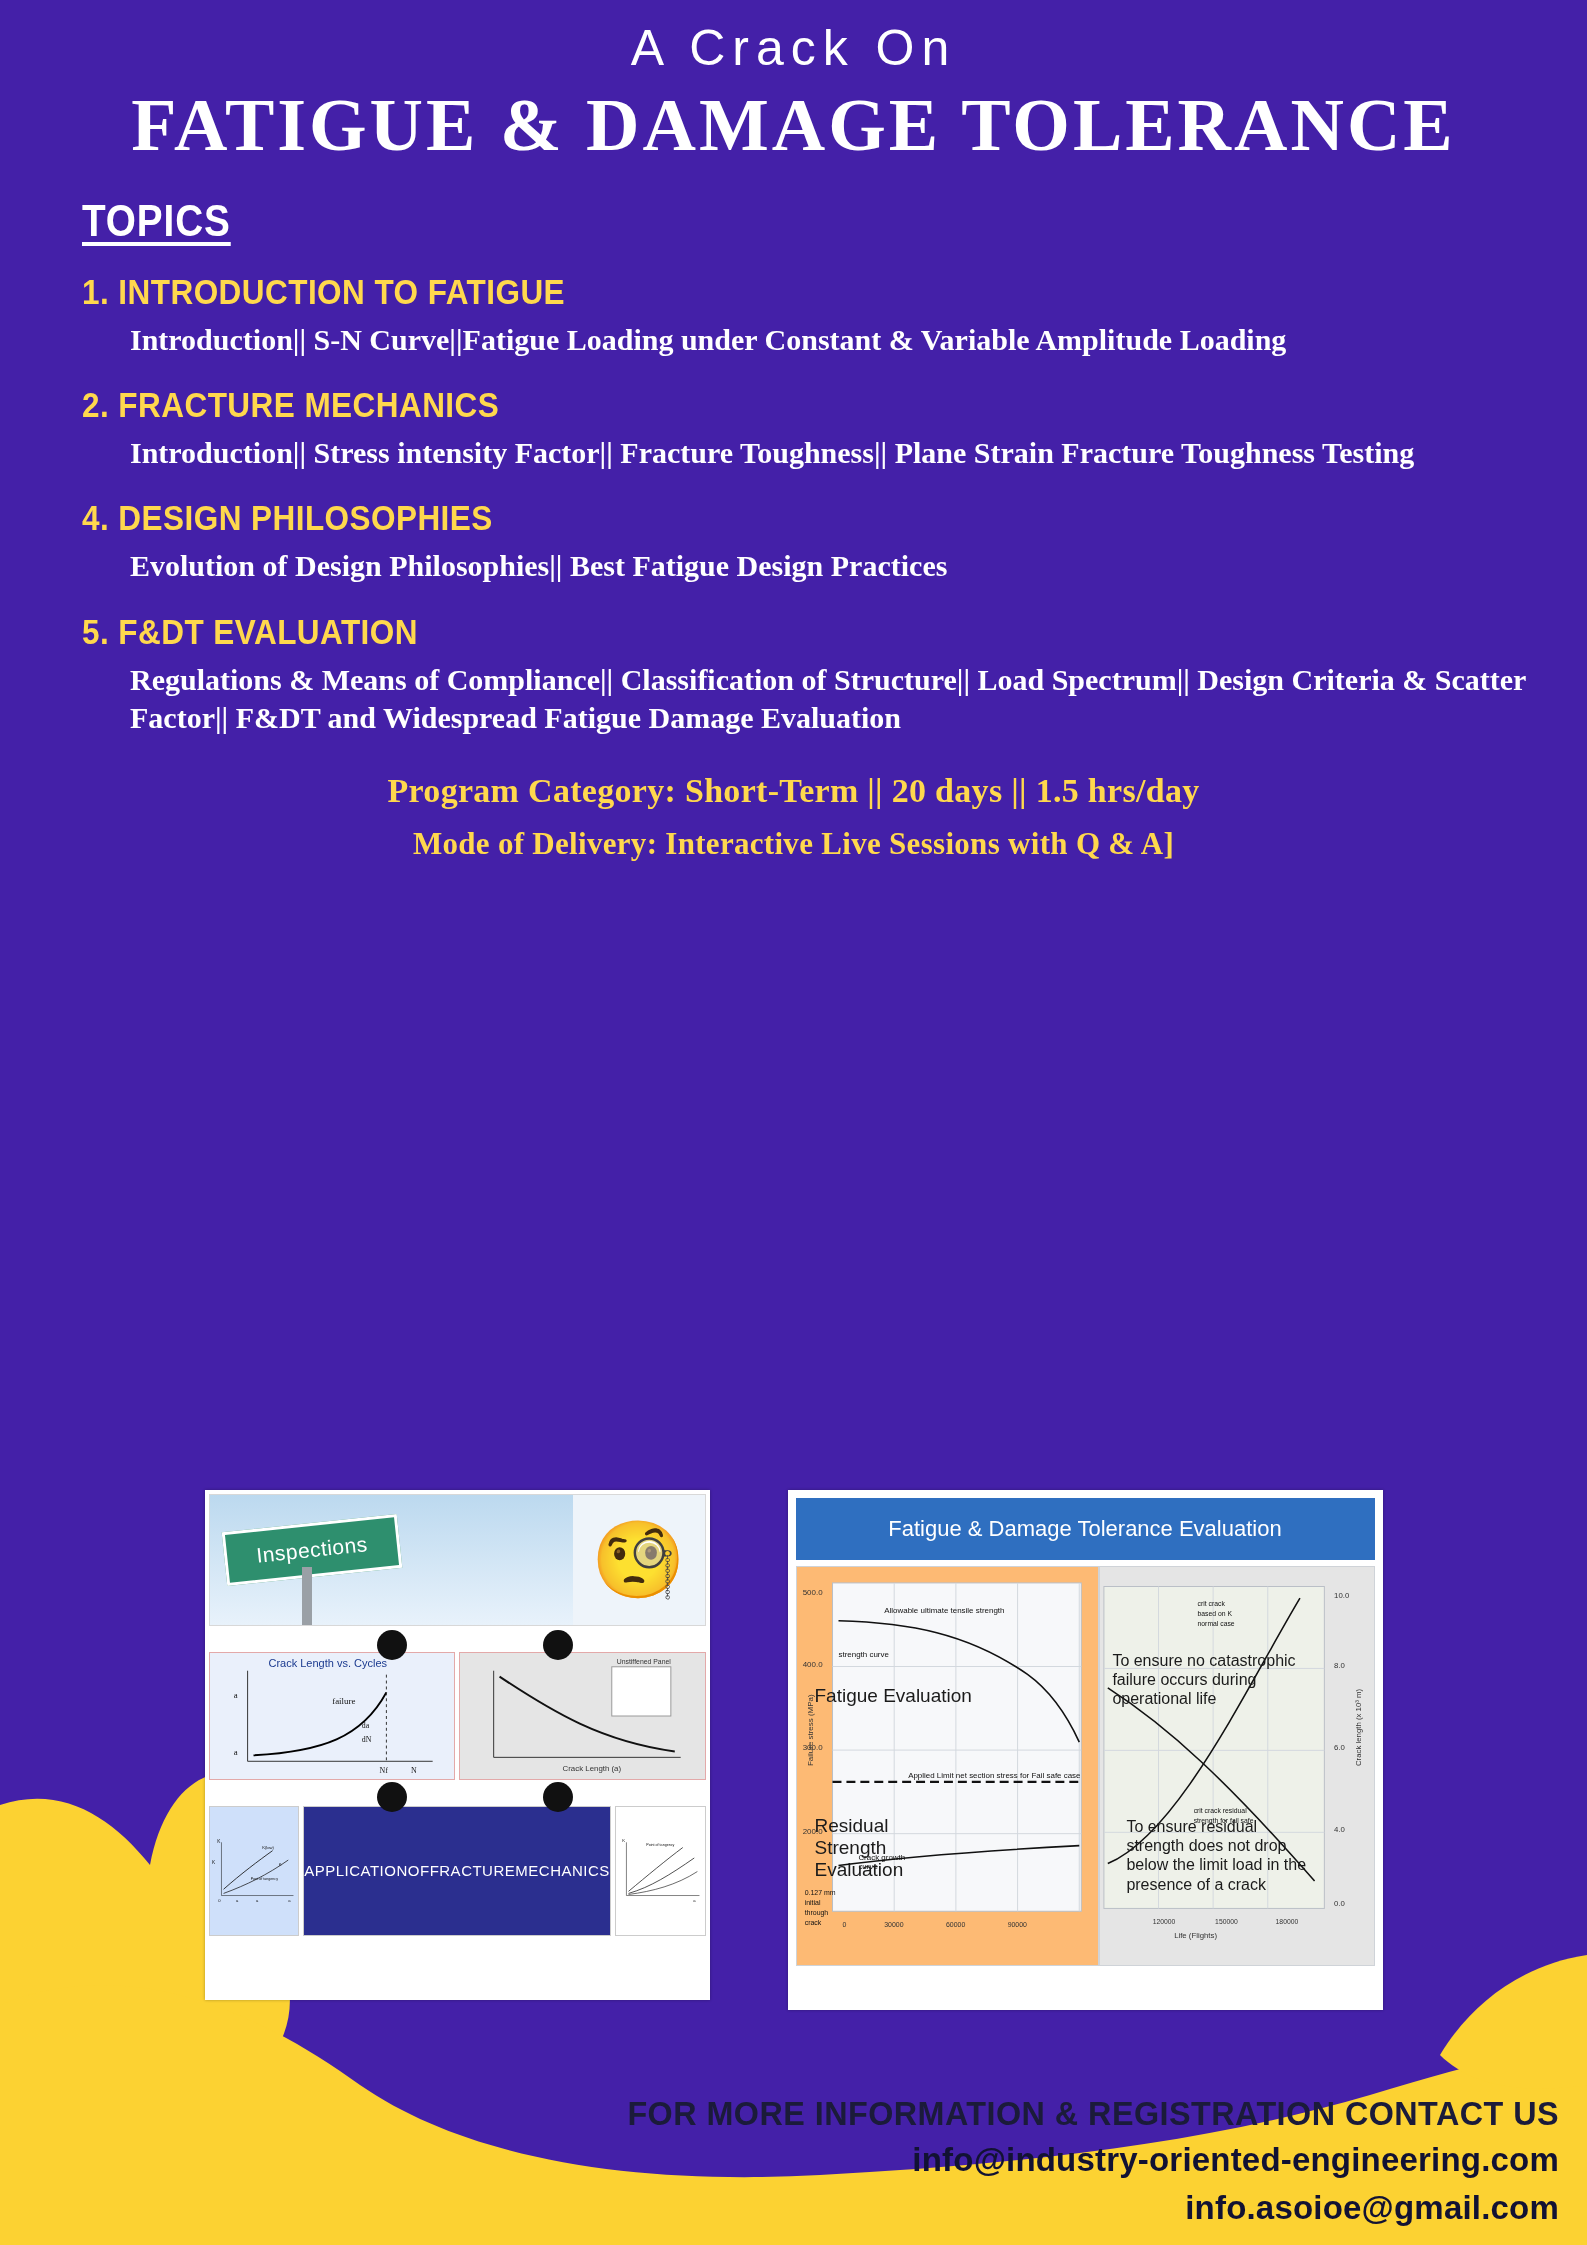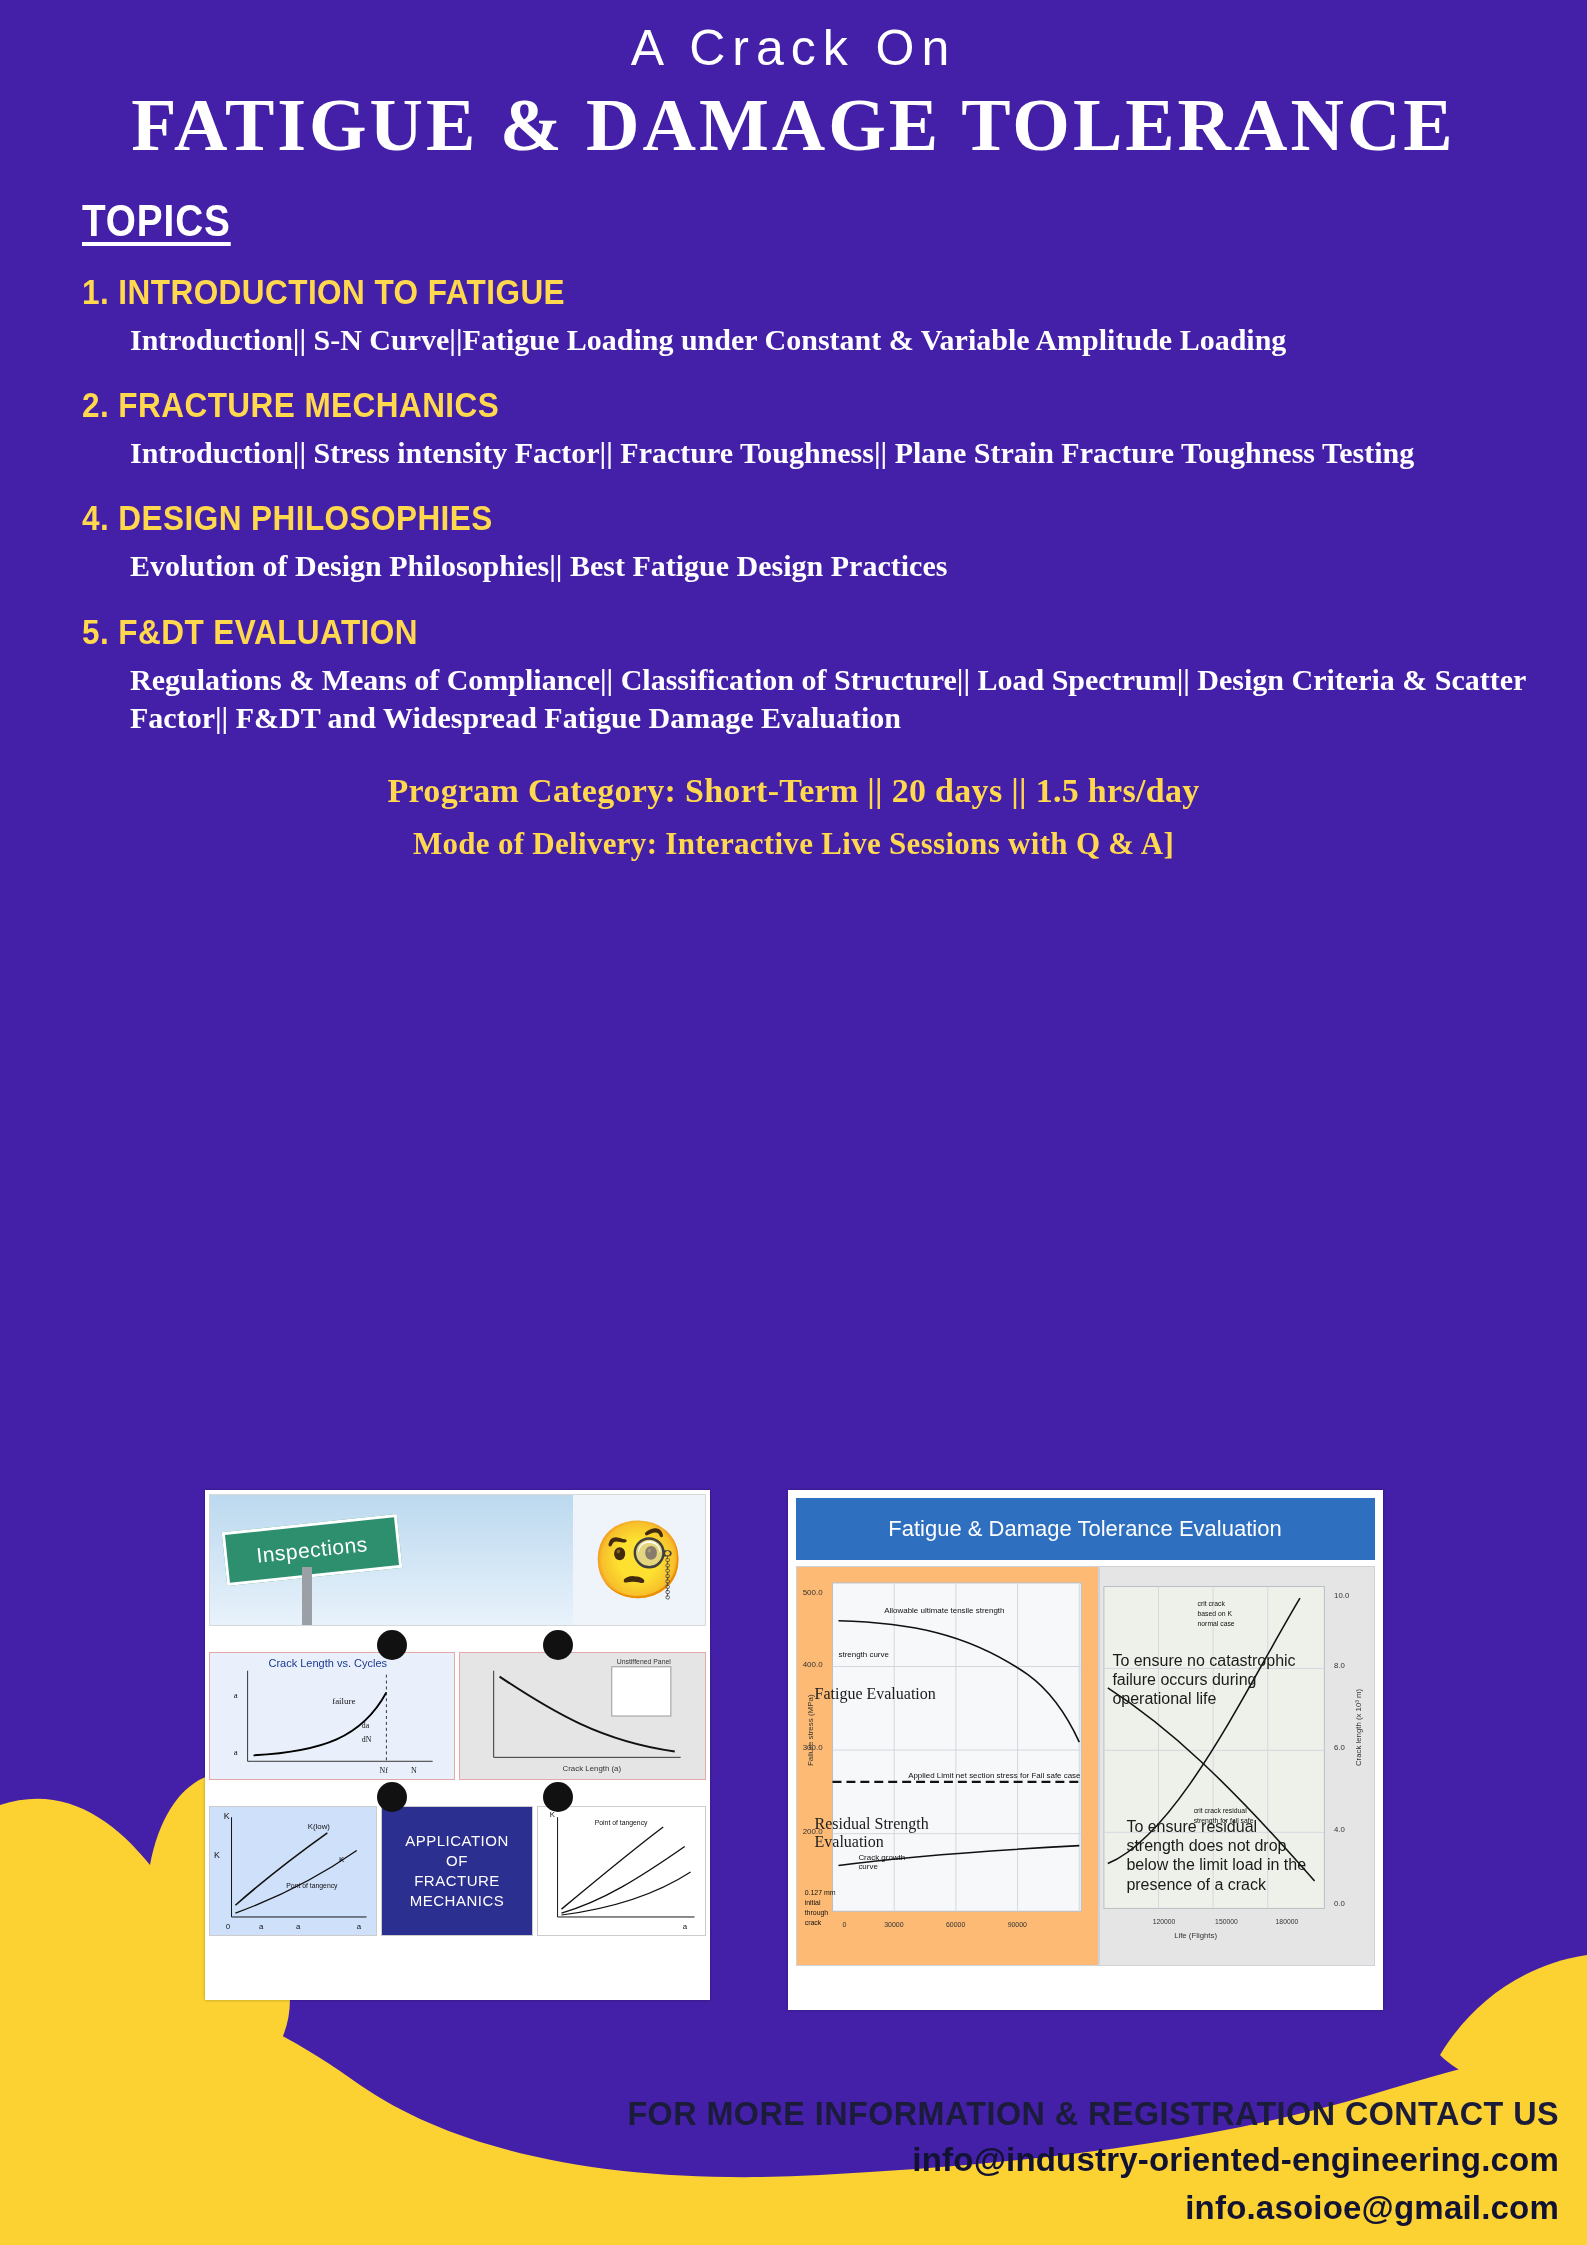--- a/index.html
+++ b/index.html
@@ -83,37 +83,37 @@
   .lc-mid{display:flex;gap:4px;margin-top:26px;height:128px;}
   .lc-graph{
     flex:1;border:1px solid #e3a9a9;background:#eaf0fb;position:relative;
   }
   .lc-graph .cap{position:absolute;top:4px;left:0;right:8px;text-align:center;font-size:11px;color:#1b3a8f;}
   .lc-graph2{flex:1;border:1px solid #e3a9a9;background:#e5e5e5;position:relative;text-align:right;}
   .lc-bot{display:flex;gap:4px;margin-top:26px;height:130px;}
   .lc-b1{flex:1.05;border:1px solid #ccc;background:#cfe0fa;position:relative;}
   .lc-b2{
     flex:.95;border:1px solid #ccc;background:#2b2f8f;color:#fff;
-    display:flex;flex-direction:column;align-items:center;justify-content:center;
+    display:flex;flex-direction:row;align-items:center;justify-content:center;
     font-size:15px;line-height:1.35;text-align:center;letter-spacing:.5px;
   }
   .lc-b3{flex:1.05;border:1px solid #ccc;background:#ffffff;position:relative;}
   .dot{
     position:absolute;width:30px;height:30px;border-radius:50%;background:#111;z-index:5;
   }
   
   .rc-title{
     height:62px;background:#2f6fc0;color:#fff;display:flex;align-items:center;
     justify-content:center;font-size:22px;font-family:"Liberation Sans",sans-serif;
   }
   .rc-body{display:flex;height:400px;margin-top:6px;}
   .rc-left{flex:1.05;background:#fdba74;position:relative;border:1px solid #cfd3d8;}
   .rc-right{flex:.95;background:#e5e5e5;position:relative;border:1px solid #cfd3d8;}
   .rc-lbl{
-    position:absolute;color:#1b1b1b;font-size:16px;font-family:Liberation Serif, serif;
+    position:absolute;color:#1b1b1b;font-size:19px;font-family:Liberation Sans, sans-serif;
     line-height:1.15;
   }
   .rc-note{
     position:absolute;font-size:16px;color:#1b1b1b;line-height:1.2;
     font-family:"Liberation Sans",sans-serif;
   }
   
   .footer{
     position:absolute;left:0;bottom:0;width:1587px;z-index:6;text-align:right;
     padding:0 28px 18px 0;box-sizing:border-box;

